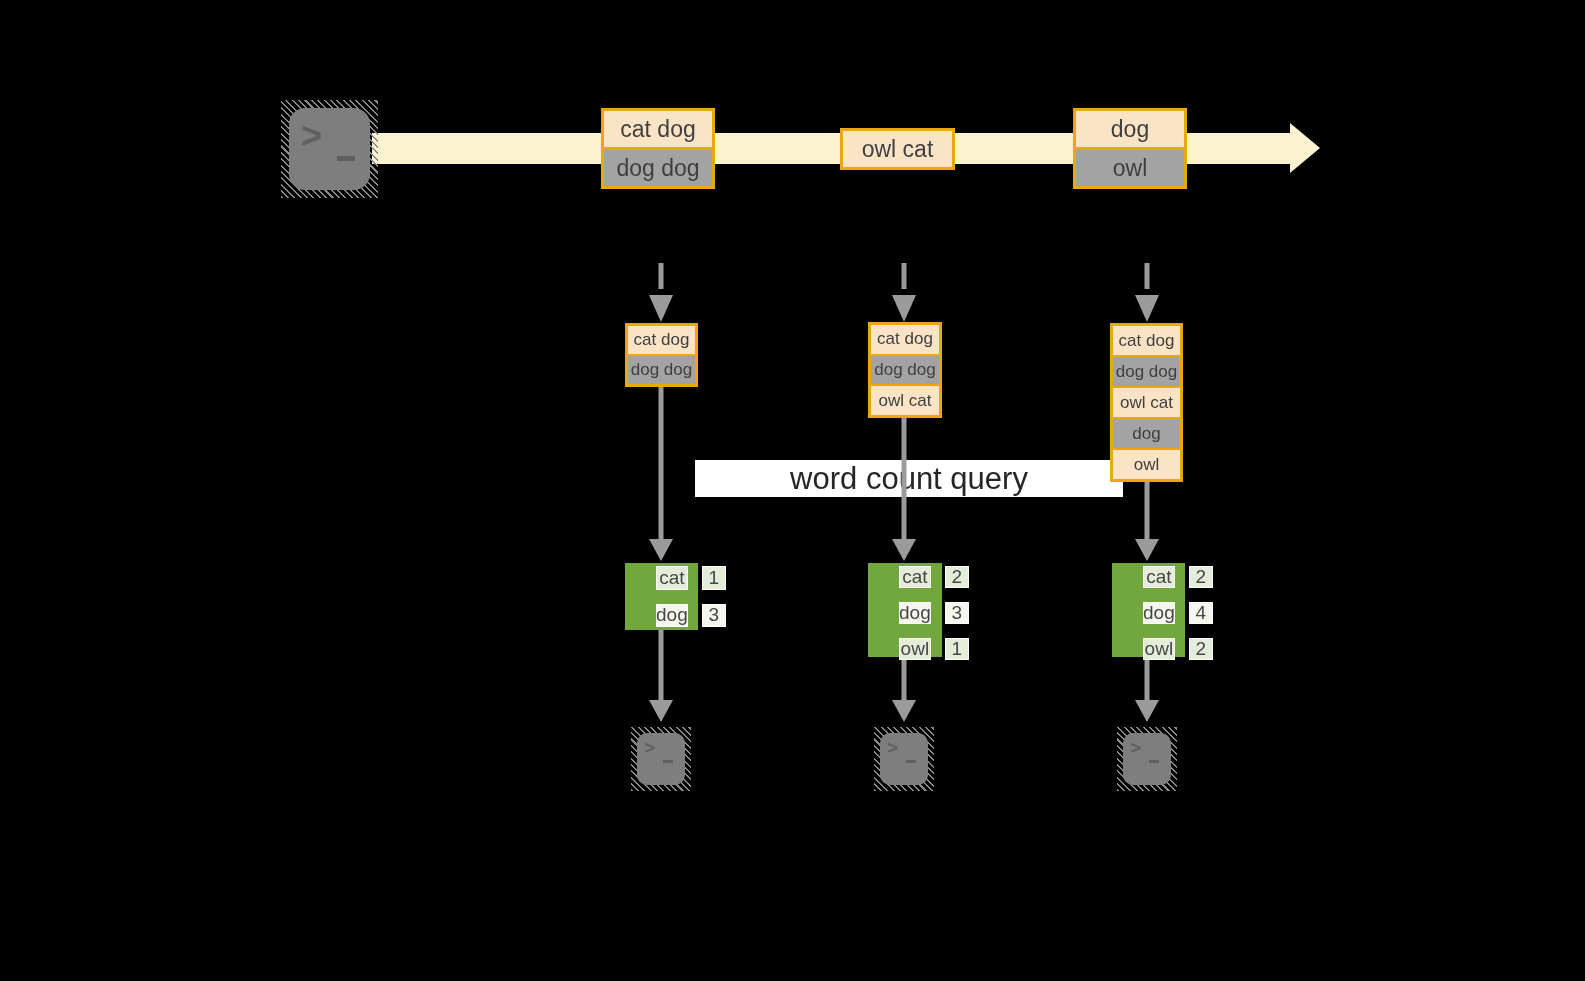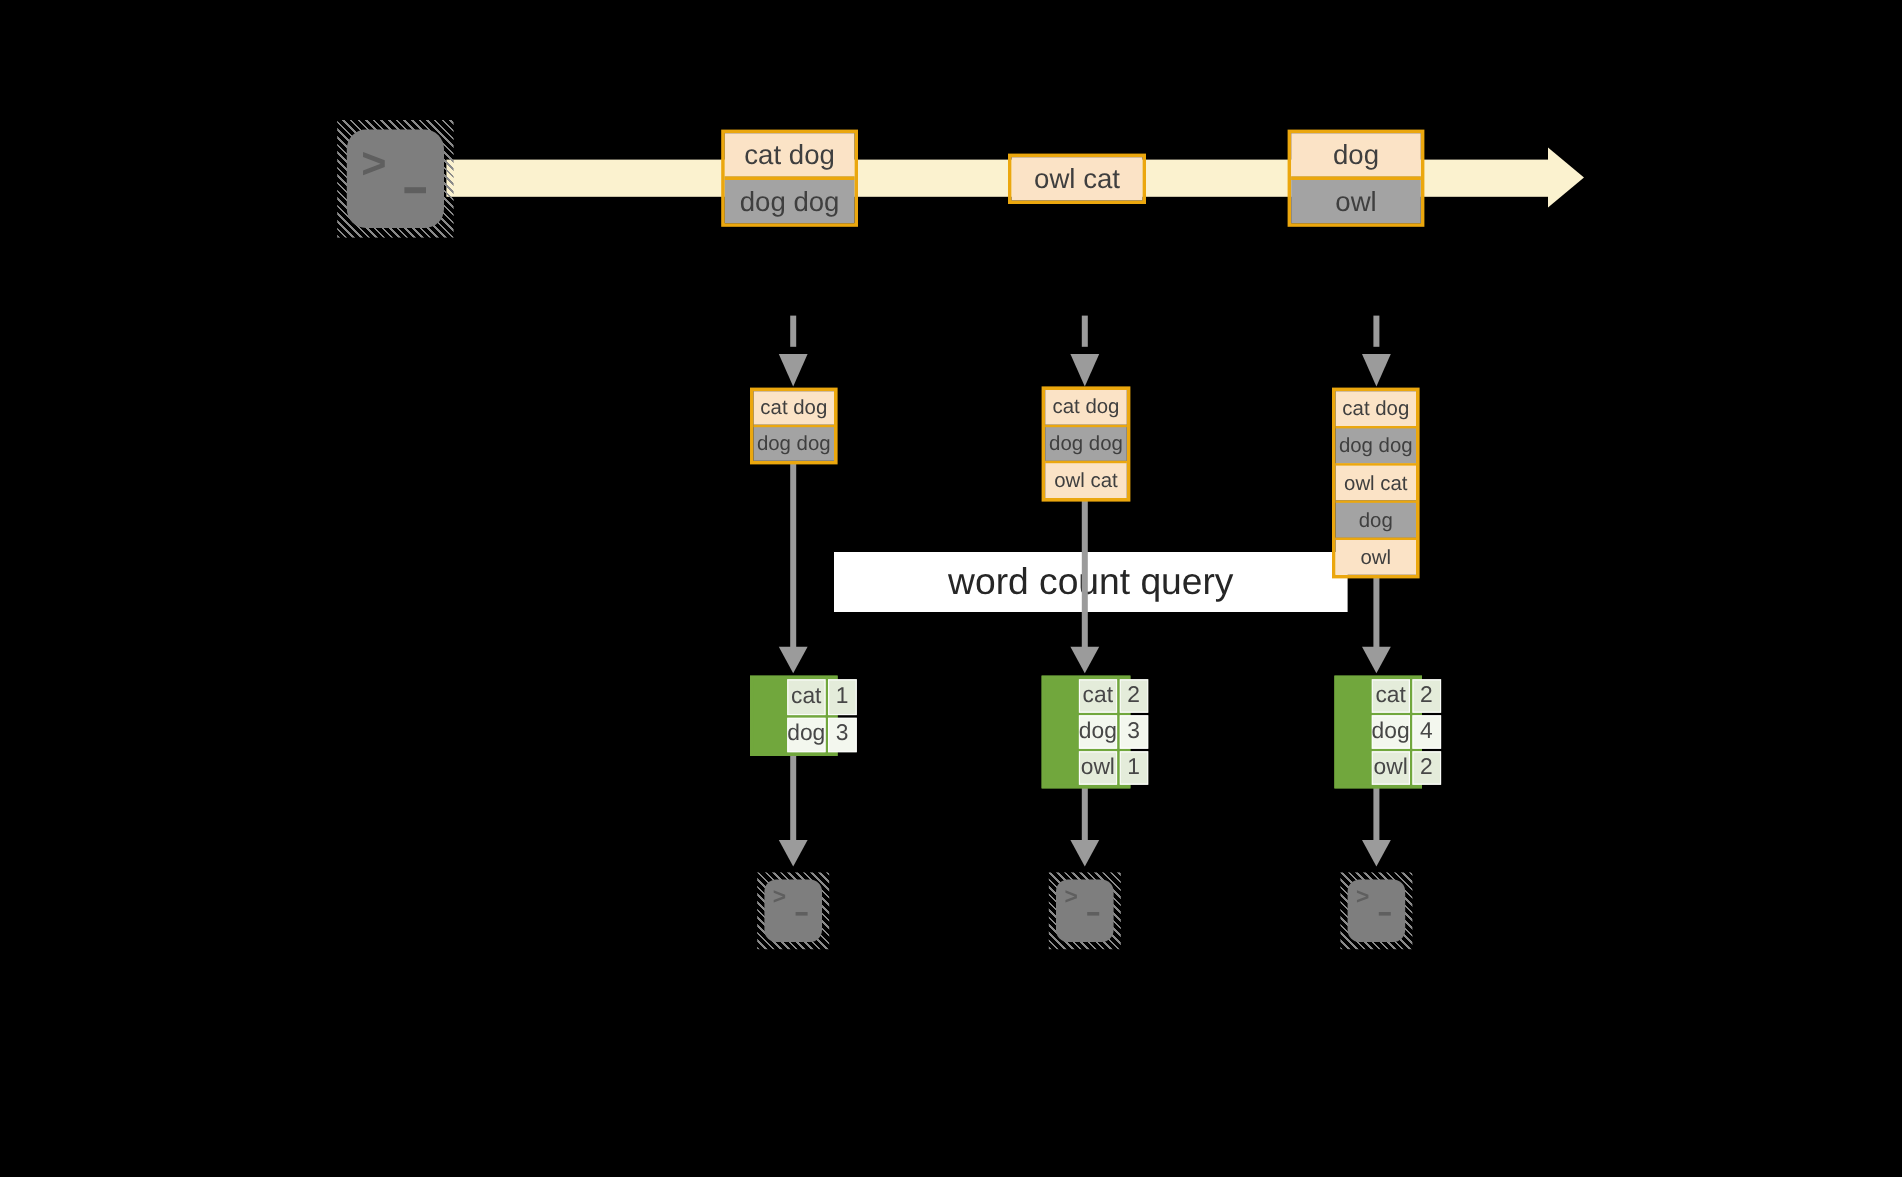--- a/index.html
+++ b/index.html
@@ -17,41 +17,41 @@
   .term-inner{position:absolute;background:#7E7E7E;}
   .term.big .term-inner{inset:8px;border-radius:16px;}
   .term.small .term-inner{inset:6px;border-radius:10px;}
   .chev{position:absolute;color:#5F5F5F;font-weight:bold;line-height:1;}
   .uscore{position:absolute;background:#5F5F5F;}
   .term.big .chev{left:12px;top:10px;font-size:36px;}
   .term.big .uscore{left:48px;top:48px;width:18px;height:5px;}
   .term.small .chev{left:7px;top:5px;font-size:19px;}
   .term.small .uscore{left:26px;top:27px;width:10px;height:3px;}
   
-  .query-label{position:absolute;left:695px;top:460px;width:428px;height:50px;background:#FFFFFF;z-index:2;
+  .query-label{position:absolute;left:695px;top:460px;width:428px;height:37px;background:#FFFFFF;z-index:2;
     display:flex;align-items:center;justify-content:center;font-size:31px;color:#262626;}
   
   .arrows{position:absolute;left:0;top:0;z-index:4;}
   
   .ebox{position:absolute;z-index:5;border:3px solid #EBA70E;box-sizing:border-box;
     display:flex;flex-direction:column;}
   .erow{flex:1;display:flex;align-items:center;justify-content:center;
     font-size:23px;color:#3F3F3F;}
   .erow + .erow{border-top:3px solid #EBA70E;}
   .peach{background:#FBE3C6;}
   .cream{background:#a3a3a3;}
   
   .stack{position:absolute;z-index:5;border:3px solid #EBA70E;box-sizing:border-box;
     display:flex;flex-direction:column;}
   .srow{flex:1;display:flex;align-items:center;justify-content:center;
     font-size:17px;color:#3F3F3F;}
   .srow + .srow{border-top:2.5px solid #EBA70E;}
   
   .ctable{position:absolute;z-index:5;border:3px solid #71A73D;background:#71A73D;box-sizing:border-box;
-    display:grid;grid-template-columns:1fr 24px;gap:2px;padding-left:28px;}
+    display:grid;grid-template-columns:1fr 24px;gap:14px;padding-left:28px;}
   .cell{display:flex;align-items:center;justify-content:center;
     font-size:19px;color:#474747;box-shadow:inset 0 0 0 1px rgba(255,255,255,0.85);}
   .dark{background:#E4ECDA;}
   .light{background:#F3F7EE;}
 </style>
 </head>
 <body>
 
 <div class="canvas">
 

